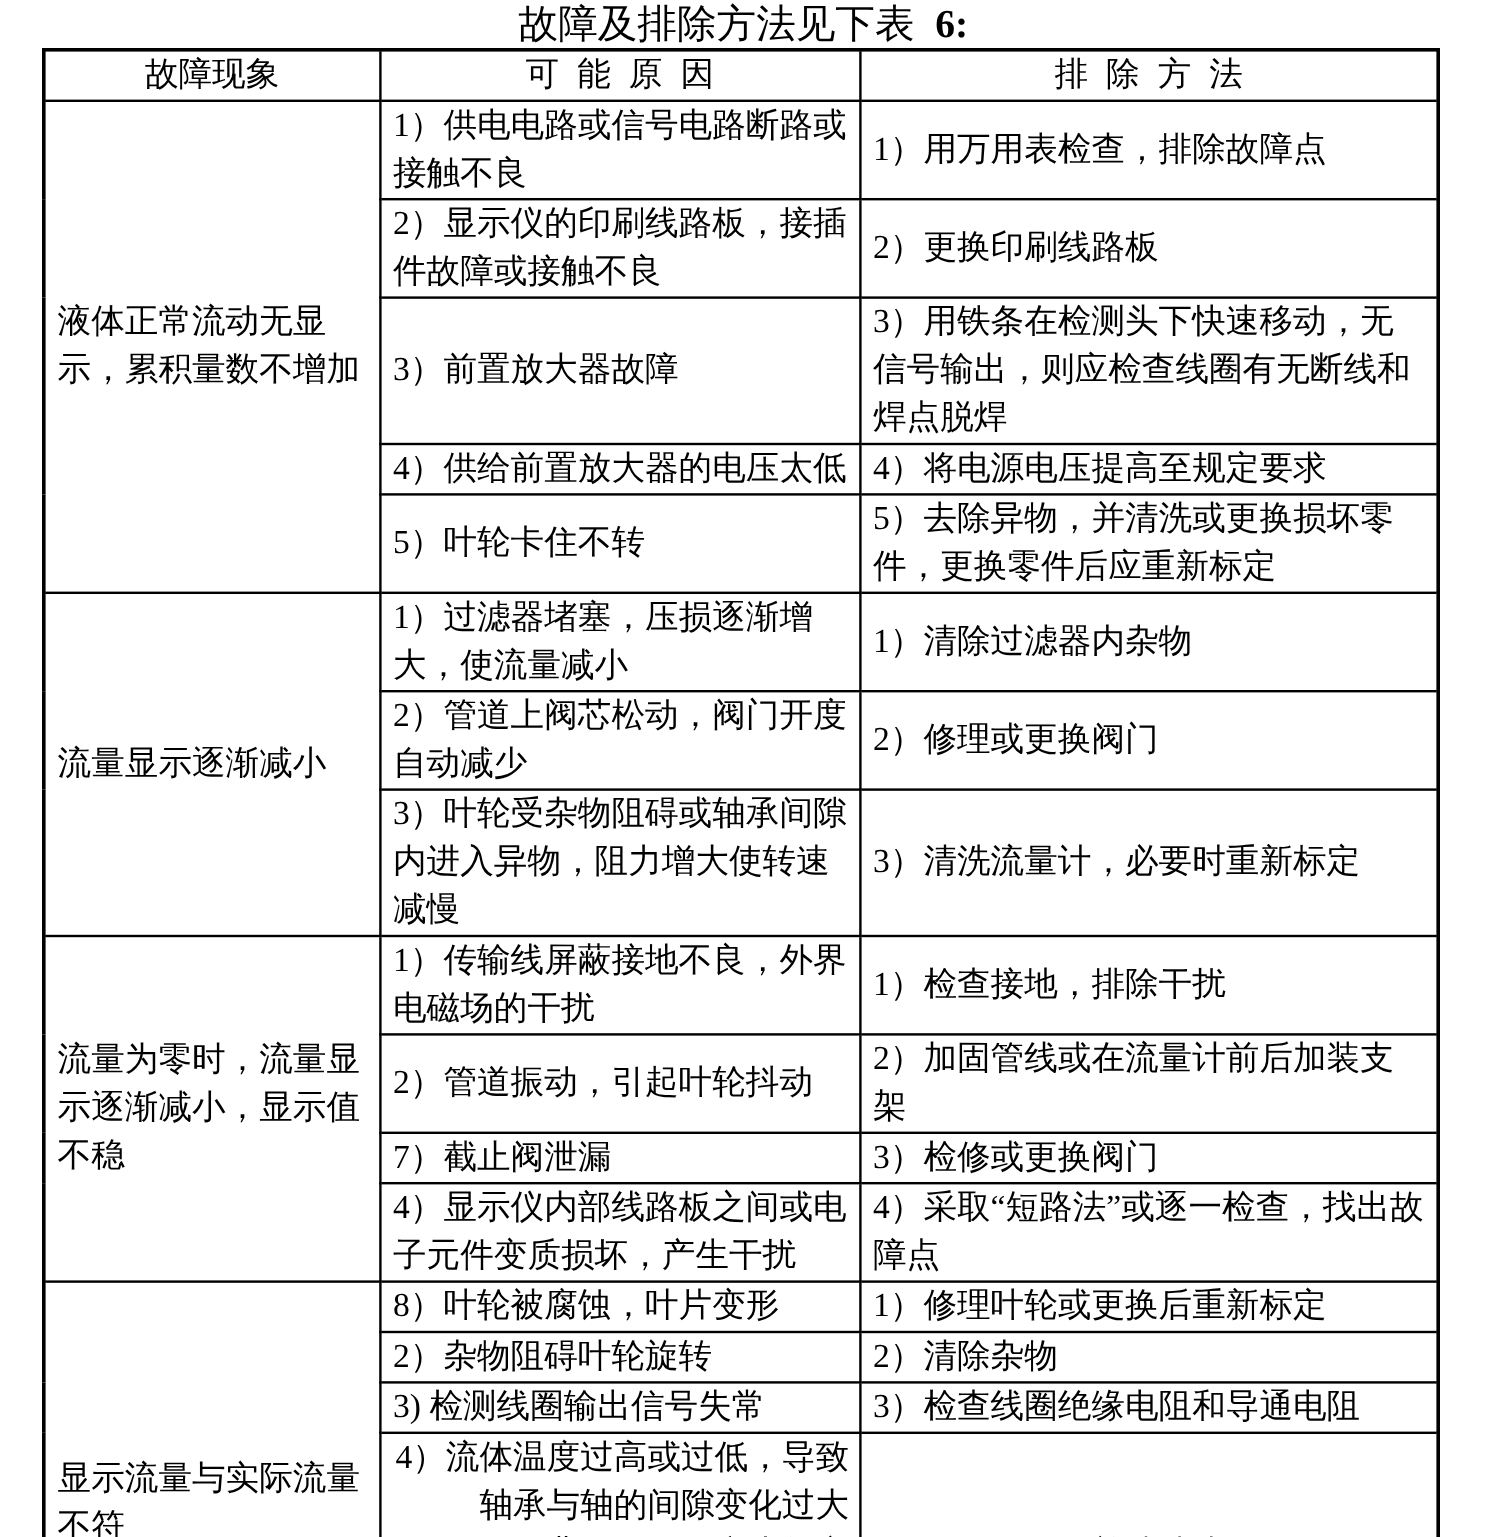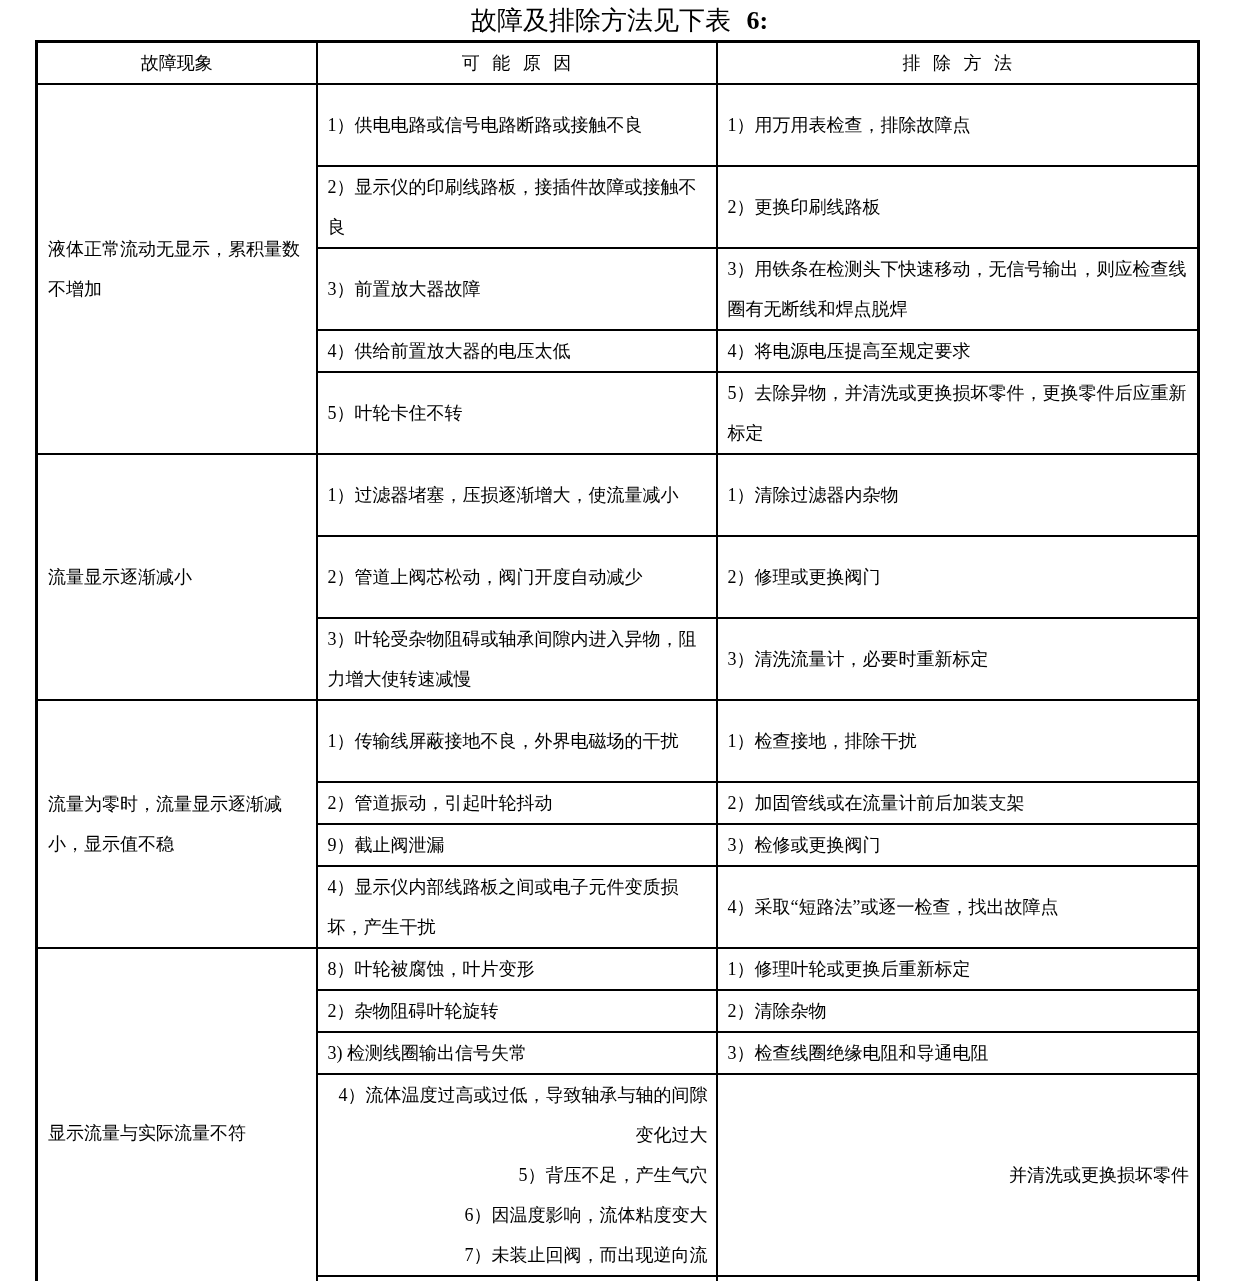--- a/index.html
+++ b/index.html
@@ -5,40 +5,40 @@
   html,body{margin:0;padding:0;background:#fff;}
   .page{
     width:1239px;height:1281px;background:#ffffff;overflow:hidden;
     font-family:"Liberation Serif","DejaVu Serif",serif;color:#000;
     position:relative;
   }
   .doc-title{
     text-align:center;
     padding-top:5px;
     height:35px;line-height:32px;
-    font-size:26px;
+    font-size:33px;
   }
   .title-num{
     font-weight:bold;
     margin-left:9px;
     font-family:"Liberation Serif","DejaVu Serif",serif;
   }
   table.fault-table{
     border-collapse:collapse;
     table-layout:fixed;
     width:1162px;
     margin:0 0 0 35px;
     border:3px solid #000;
   }
   col.c1{width:280px;}
   col.c2{width:400px;}
   col.c3{width:482px;}
   .fault-table th,.fault-table td{
     border:2px solid #000;
-    font-size:18px;
+    font-size:28px;
     font-weight:normal;
     vertical-align:middle;
     padding:0 8px 0 10px;
     line-height:40px;
     white-space:pre-line;
     overflow:hidden;
   }
   .fault-table th{
     text-align:center;
     height:40px;
@@ -117,21 +117,21 @@
       <tr class="tall">
         <td class="ph" rowspan="4">流量为零时，流量显示逐渐减小，显示值不稳</td>
         <td>1）传输线屏蔽接地不良，外界电磁场的干扰</td>
         <td>1）检查接地，排除干扰</td>
       </tr>
       <tr class="short">
         <td>2）管道振动，引起叶轮抖动</td>
         <td>2）加固管线或在流量计前后加装支架</td>
       </tr>
       <tr class="short">
-        <td>9）截止阀泄漏</td>
+        <td>7）截止阀泄漏</td>
         <td>3）检修或更换阀门</td>
       </tr>
       <tr class="med">
         <td>4）显示仪内部线路板之间或电子元件变质损坏，产生干扰</td>
         <td>4）采取“短路法”或逐一检查，找出故障点</td>
       </tr>
 
       <tr class="short">
         <td class="ph" rowspan="5">显示流量与实际流量不符</td>
         <td>8）叶轮被腐蚀，叶片变形</td>

